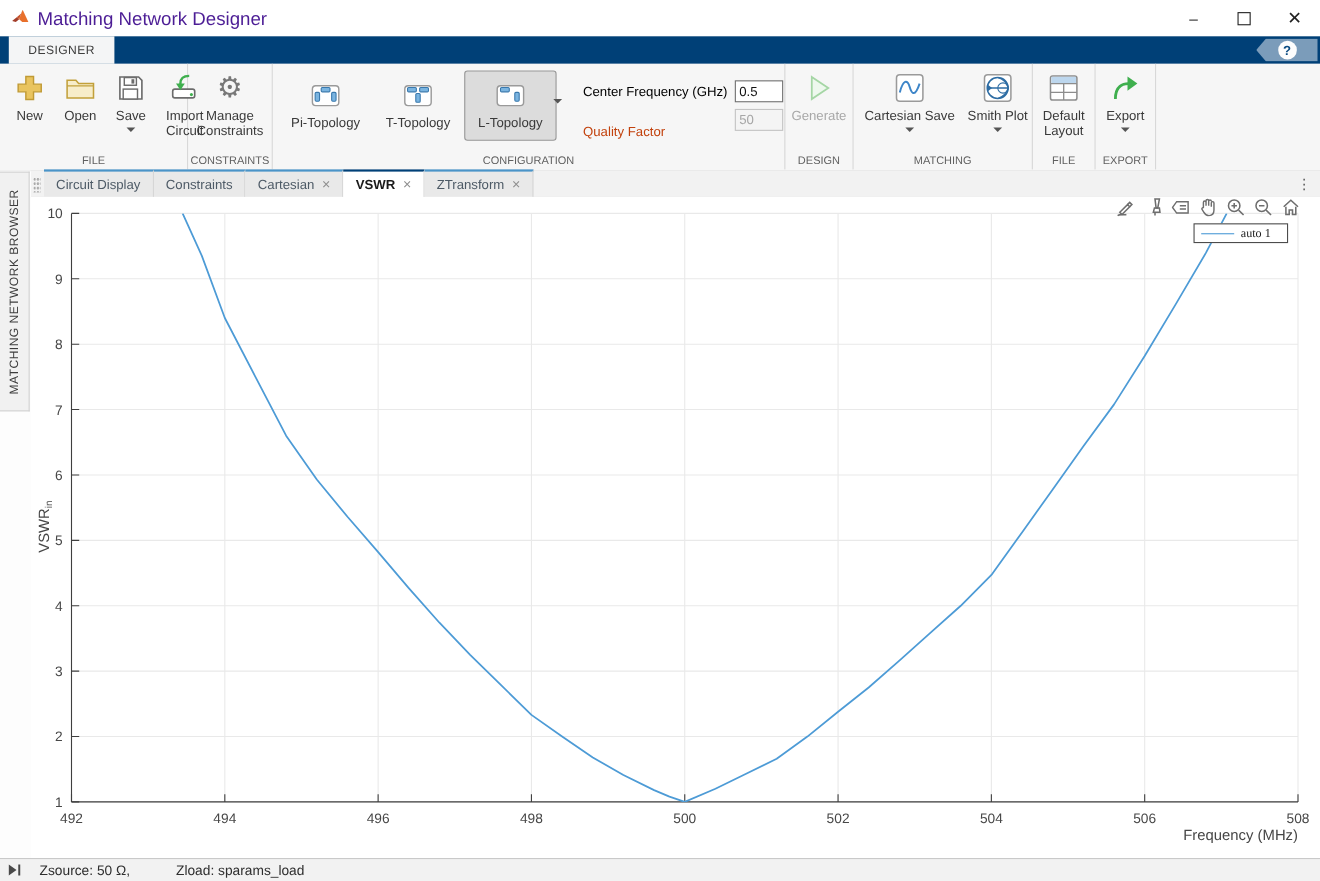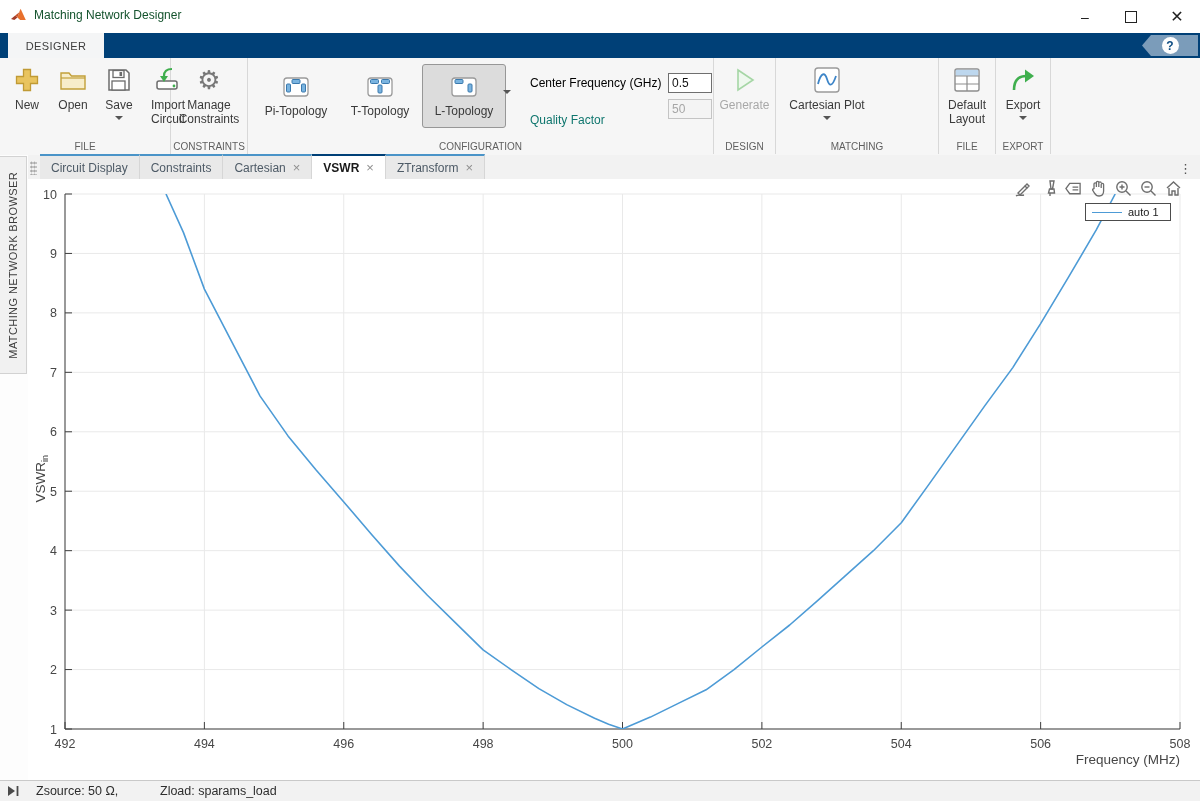--- a/index.html
+++ b/index.html
@@ -4,21 +4,21 @@
 <style>
   html,body{margin:0;padding:0;}
   body{font-family:"Liberation Sans",sans-serif;background:#ffffff;}
   .app{position:relative;width:1200px;height:801px;overflow:hidden;background:#fff;
        font-family:"Liberation Sans",sans-serif;color:#333;}
   svg text{font-family:"Liberation Sans",sans-serif;}
 
   
   .titlebar{position:absolute;left:0;top:0;width:1200px;height:33px;background:#ffffff;}
   .titlebar .logo{position:absolute;left:10px;top:8px;width:17px;height:16px;}
-  .titlebar .title{position:absolute;left:34px;top:8px;font-size:12px;color:#14532d;}
+  .titlebar .title{position:absolute;left:34px;top:8px;font-size:17px;color:#4c1d95;}
   .wincontrols{position:absolute;right:0;top:0;height:33px;display:flex;}
   .winbtn{width:46px;height:33px;display:flex;align-items:center;justify-content:center;
           font-size:14px;color:#222;cursor:default;}
   .winbtn .sq{width:10px;height:10px;border:1.2px solid #222;}
   .winbtn.close{font-size:16px;}
 
   
   .ribbonbar{position:absolute;left:0;top:33px;width:1200px;height:25px;background:#004077;}
   .designer-tab{position:absolute;left:8px;top:0;width:96px;height:25px;background:#f4f5f6;
       display:flex;align-items:center;justify-content:center;font-size:11px;color:#3d3d3d;
@@ -47,21 +47,21 @@
 
   .topo-btn{display:flex;flex-direction:column;align-items:center;justify-content:center;
       width:82px;height:62px;border:1px solid transparent;border-radius:3px;margin-top:4px;}
   .topo-btn.selected{background:#dcdcdc;border-color:#979797;}
   .topo-btn .tlabel{font-size:12px;color:#3a3a3a;margin-top:5px;}
   .gallery-caret{position:absolute;left:252px;top:32px;width:14px;display:flex;justify-content:center;}
 
   .cfgfields{position:absolute;left:282px;top:14px;width:182px;}
   .cfgrow{display:flex;align-items:center;height:22px;margin-bottom:4px;}
   .cfgrow .flabel{flex:1;font-size:12px;color:#000000;}
-  .cfgrow .flabel.dim{color:#0f766e;margin-top:22px;}
+  .cfgrow .flabel.dim{color:#c2410c;margin-top:22px;}
   .cfginput{width:36px;height:18px;border:1px solid #6f6f6f;font-size:12px;padding:0 3px;
       font-family:"Liberation Sans",sans-serif;color:#111;background:#fff;}
   .cfginput:disabled{background:#f4f4f4;border-color:#c4c4c4;color:#a6a6a6;}
 
   
   .tabstrip{position:absolute;left:28px;top:155px;width:1172px;height:24px;background:#f2f2f2;
       border-bottom:1px solid #d6d6d6;display:flex;align-items:flex-end;}
   .grip{width:7px;height:14px;margin:0 3px 4px 2px;
       background-image:radial-gradient(#a9a9a9 1px,transparent 1.2px);
       background-size:3px 4px;}
@@ -82,21 +82,21 @@
   .rail-tab span{writing-mode:vertical-rl;transform:rotate(180deg);font-size:11px;color:#3c3c3c;
       letter-spacing:.4px;white-space:nowrap;}
 
   
   .figure{position:absolute;left:28px;top:179px;width:1172px;height:601px;background:#fff;}
   .axtools{position:absolute;top:1px;right:18px;display:flex;gap:8px;align-items:center;}
   .axtools .axbtn{width:17px;height:17px;display:flex;align-items:center;justify-content:center;}
   .legend{position:absolute;left:1057px;top:24px;width:86px;height:18px;background:#fff;
       border:1.5px solid #4c4c4c;display:flex;align-items:center;padding:0 6px;box-sizing:border-box;}
   .legend .lline{width:30px;height:0;border-top:1.5px solid #4d9bd6;margin-right:6px;}
-  .legend .ltext{font-size:11px;color:#202020;}
+  .legend .ltext{font-size:11px;color:#202020;font-family:Liberation Serif, serif;}
   .ylabel{position:absolute;left:3px;top:255px;width:20px;height:90px;display:flex;
       align-items:center;justify-content:center;}
   .ylabel span{writing-mode:vertical-rl;transform:rotate(180deg);font-size:13.5px;color:#464646;}
   .ylabel sub{font-size:9px;}
   .xlabel{position:absolute;left:37px;width:1115px;top:573px;text-align:right;font-size:13.5px;
       color:#464646;}
 
   
   .statusbar{position:absolute;left:0;top:780px;width:1200px;height:21px;background:#f2f2f2;
       border-top:1px solid #c9c9c9;font-size:12.5px;color:#2e2e2e;}
@@ -253,21 +253,36 @@
 
     <div class="section" style="left:776px;width:162px;">
       <div class="toolrow" style="left:6px;">
         <div class="tool" style="width:84px;">
           <div class="ticon">
             <svg width="28" height="28" viewBox="0 0 28 28">
                 <rect x="2" y="2" width="24" height="24" rx="3" fill="#fff" stroke="#9a9a9a" stroke-width="1.4"></rect>
                 <path d="M5 18 C8 6 12 6 14 13 S 19 22 23 10" fill="none" stroke="#3d85c8" stroke-width="1.8"></path>
               </svg>
           </div>
-          <div class="tlabel">Cartesian Plot</div>
+          <div class="tlabel">Cartesian Save</div>
+          <div class="caret"></div>
+        </div>
+        <div class="tool" style="width:64px;">
+          <div class="ticon">
+            <svg width="28" height="28" viewBox="0 0 28 28">
+                <rect x="2" y="2" width="24" height="24" rx="3" fill="#fff" stroke="#9a9a9a" stroke-width="1.4"></rect>
+                <circle cx="14" cy="14" r="9.5" fill="none" stroke="#2e6da4" stroke-width="1.4"></circle>
+                <path d="M4.5 14 h19" stroke="#2e6da4" stroke-width="1.2"></path>
+                <path d="M14 4.5 A 14 14 0 0 1 23.5 14" fill="none" stroke="#2e6da4" stroke-width="1"></path>
+                <path d="M14 23.5 A 14 14 0 0 0 23.5 14" fill="none" stroke="#2e6da4" stroke-width="1"></path>
+                <circle cx="18.8" cy="14" r="4.7" fill="none" stroke="#2e6da4" stroke-width="1"></circle>
+                <path d="M5 11 l4 3 -4 3 z" fill="#2e6da4"></path>
+              </svg>
+          </div>
+          <div class="tlabel">Smith Plot</div>
           <div class="caret"></div>
         </div>
       </div>
       <div class="seclabel">MATCHING</div>
     </div>
 
     <div class="section" style="left:939px;width:56px;">
       <div class="toolrow" style="left:0;width:56px;justify-content:center;">
         <div class="tool" style="width:54px;">
           <div class="ticon">

